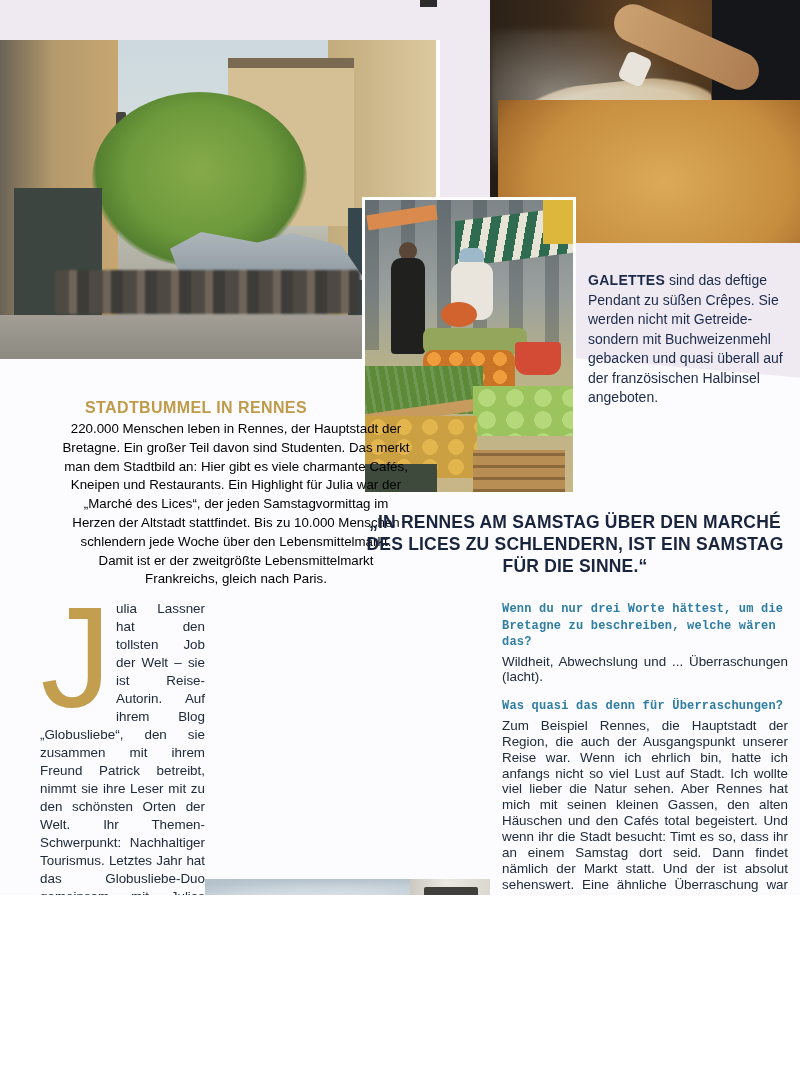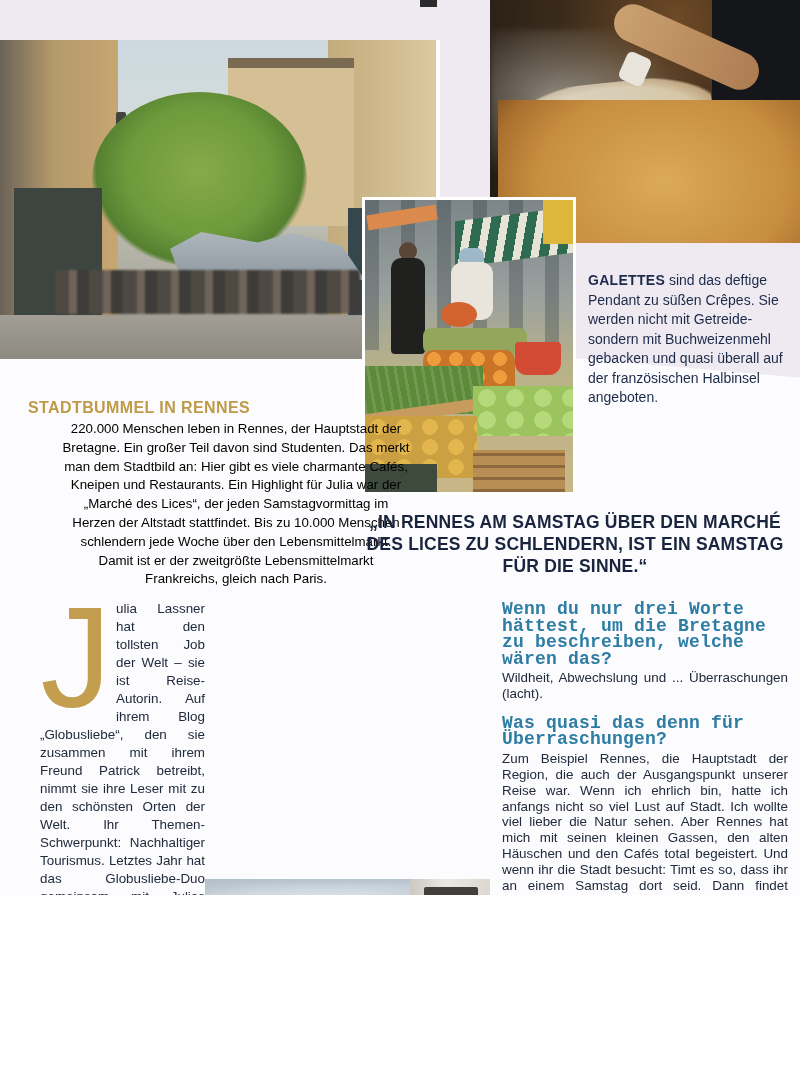--- a/index.html
+++ b/index.html
@@ -88,36 +88,36 @@
   .fy-wall{right:0;top:0;width:80px;height:100%;background:linear-gradient(90deg,#ccc9c2,#ebe8e2 45%,#dcd8d0);}
   .fy-window{right:12px;top:8px;width:54px;height:96px;background:#403f3b;border-radius:2px;}
   .fy-jacket{right:26px;top:52px;width:42px;height:60px;background:#b2641f;border-radius:12px 14px 6px 10px;}
   .fy-arm{right:52px;top:92px;width:36px;height:12px;background:#a95e1e;border-radius:6px;}
   .fy-hair{right:38px;top:36px;width:23px;height:21px;background:#53382a;border-radius:50%;}
   .fy-bun{right:44px;top:30px;width:12px;height:10px;background:#4a3224;border-radius:50%;}
 
   .dark-mark{left:420px;top:0;width:17px;height:7px;background:#2b2b2b;}
 
   
-  .sec-head{left:28px;top:399px;width:336px;text-align:left;color:#bf9b49;
+  .sec-head{left:28px;top:399px;width:336px;text-align:center;color:#bf9b49;
             font-weight:bold;font-size:16px;letter-spacing:.4px;}
   .intro{left:22px;top:420px;width:348px;text-align:center;color:#000000;
          font-size:13.3px;line-height:18.8px;margin-left:40px;}
   .galettes{left:588px;top:271px;width:202px;color:#1c2a4a;font-size:14px;line-height:19.5px;}
   .galettes b{letter-spacing:.3px;}
   .quote{left:360px;top:511px;width:430px;text-align:center;color:#19253f;font-weight:bold;
          font-size:17.5px;line-height:22px;letter-spacing:.2px;}
   .colL{left:40px;top:600px;width:296px;font-size:13.4px;line-height:18px;text-align:justify;}
   .colL p{margin:0;}
   .dropcap{float:left;width:72px;height:116px;margin:6px 4px 0 0;color:#c29e4e;
            font-size:142px;line-height:104px;text-align:center;}
   .spacerR{float:right;width:131px;height:210px;margin-top:266px;}
   .colR{left:363px;top:601px;width:428px;font-size:13.4px;line-height:15.9px;text-align:justify;}
   .spacerL{float:left;width:139px;height:400px;margin-top:266px;}
-  .q{font-family:"Liberation Mono",monospace;font-weight:bold;color:#2d7da4;font-size:18px;
+  .q{font-family:"Liberation Mono",monospace;font-weight:bold;color:#2d7da4;font-size:12px;
      line-height:16.5px;letter-spacing:.2px;margin:0 0 3px 0;text-align:left;}
   .a{margin:0 3px 13px 0;}
   .a:last-child{margin-bottom:0;}
   .pagenum{left:44px;top:1028px;font-weight:bold;font-size:17px;color:#14181c;}
 </style>
 </head>
 <body>
 
 <div class="page">
   <div class="lavender"></div>

